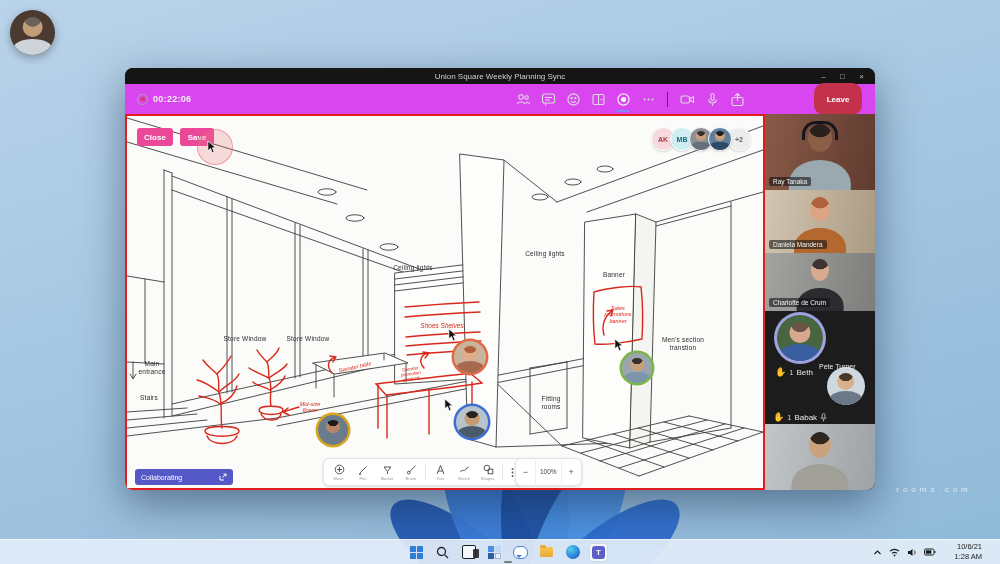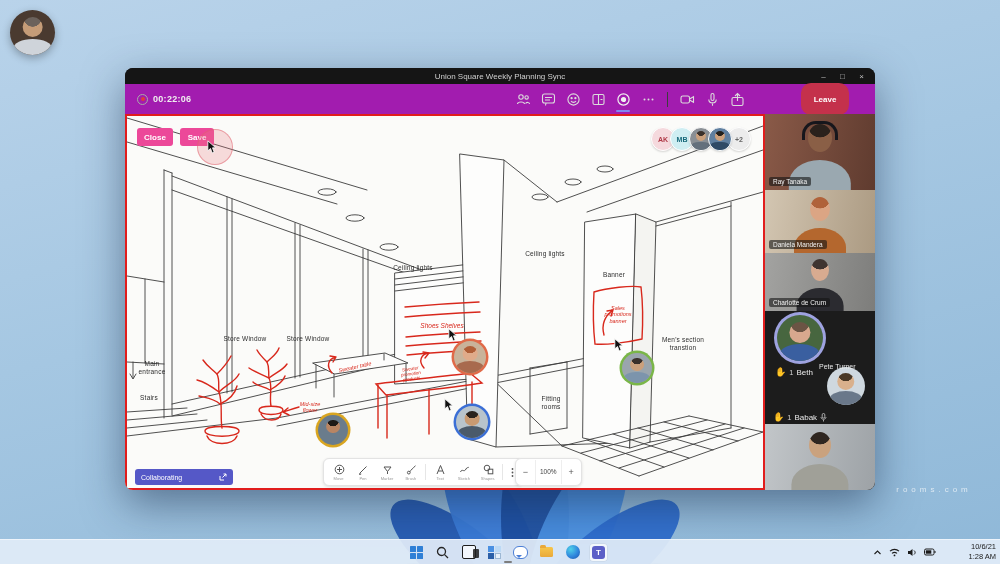--- a/index.html
+++ b/index.html
@@ -20,21 +20,21 @@
   .widg-grid{display:grid;grid-template-columns:6px 6px;grid-template-rows:6px 6px;gap:1px}
   .folder{width:13px;height:10px;background:linear-gradient(#f7c64a,#e9a93a);border-radius:1.5px;position:relative}
   .folder::before{content:"";position:absolute;top:-2px;left:0;width:6px;height:3px;background:#e9a93a;border-radius:1.5px 1.5px 0 0}
   .edge-c{width:14px;height:14px;border-radius:50%;background:radial-gradient(circle at 34% 30%,#4fd0e8 0%,#2f86dd 55%,#1c54a8 100%)}
   .chat-b{width:13px;height:11px;border-radius:6px;background:#fff;border:1.5px solid #4c7fd6;position:relative}
   .chat-b::after{content:"";position:absolute;left:2px;bottom:-3px;border:3px solid transparent;border-top-color:#4c7fd6}
   .teams-sq{width:13px;height:13px;border-radius:3px;background:#5b5fc7;color:#fff;font-size:8px;font-weight:bold;display:flex;align-items:center;justify-content:center}
   .taskview{width:12px;height:12px;border:1.5px solid #1d1d1d;border-radius:2px;background:rgba(255,255,255,.7);position:relative}
   .taskview::after{content:"";position:absolute;right:-4px;top:3px;width:6px;height:9px;background:#1d1d1d;border-radius:1px;opacity:.85}
   #tray{position:absolute;right:64px;top:0;height:24px;display:flex;align-items:center;gap:7px}
-  #clock{position:absolute;right:4px;top:2px;text-align:right;font-size:7.5px;line-height:1.35;color:#1b1b1b}
+  #clock{position:absolute;right:18px;top:2px;text-align:right;font-size:7.5px;line-height:1.35;color:#1b1b1b}
   
   #watermark{position:absolute;right:0;top:484px;width:132px;text-align:center;z-index:7;pointer-events:none}
   #watermark .wm1{font-size:36px;font-weight:bold;letter-spacing:1px;color:rgba(255,255,255,.75);text-shadow:0 0 2px rgba(160,190,215,.6)}
   #watermark .wm2{font-size:8px;letter-spacing:4px;color:rgba(255,255,255,.68);margin-top:1px}
   
   #pip{left:10px;top:10px;width:45px;height:45px;z-index:8;box-shadow:0 3px 8px rgba(0,0,0,.3)}
   
   .face{border-radius:50%;position:relative;overflow:hidden;background:var(--bg,#888)}
   .face::before{content:"";position:absolute;left:50%;top:15%;width:46%;height:46%;transform:translateX(-50%);
     border-radius:50%;background:radial-gradient(circle at 50% 4%,var(--hair,#333) 40%,var(--skin,#d8a98a) 42%)}
@@ -48,30 +48,30 @@
     transform:translateX(-50%);border-radius:50% 50% 0 0;background:var(--shirt,#889)}
   .hp{position:absolute;left:50%;top:calc(var(--ht,10px) - 3px);width:calc(var(--hw,24px) + 6px);height:16px;
       transform:translateX(-50%);border:3px solid #16161c;border-bottom:none;border-radius:14px 14px 0 0;z-index:2}
   
   #win{left:125px;top:68px;width:750px;height:422px;border-radius:8px;overflow:hidden;z-index:5;
        background:#1f1f1f;box-shadow:0 14px 42px rgba(20,40,70,.5)}
   #titlebar{height:16px;background:#151515;display:flex;align-items:center;position:relative}
   #title{position:absolute;left:0;right:0;text-align:center;font-size:8px;color:#cfcfcf}
   #wincontrols{position:absolute;right:4px;top:0;height:16px;display:flex;align-items:center;gap:0}
   .wc{width:19px;text-align:center;font-size:8px;color:#c2c2c2}
-  #meetbar{height:30px;background:#a21caf;position:relative;display:flex;align-items:center}
+  #meetbar{height:30px;background:#d946ef;position:relative;display:flex;align-items:center}
   #timer{display:flex;align-items:center;gap:5px;margin-left:12px}
   #recdot{width:9px;height:9px;border-radius:50%;border:1.5px solid #a9a9a9;display:flex;align-items:center;justify-content:center}
   #recdot i{width:4px;height:4px;border-radius:50%;background:#e13a3a}
   #timer span{font-size:9px;font-weight:bold;color:#efefef;letter-spacing:.3px}
   #meeticons{position:absolute;right:130px;display:flex;align-items:center;gap:9px}
   .mic16{width:16px;height:16px;display:flex;align-items:center;justify-content:center;position:relative}
   .mic16.active::after{content:"";position:absolute;bottom:-5px;left:1px;right:1px;height:2px;border-radius:2px;background:#8286f2}
   .vdiv{width:1px;height:15px;background:#3d3d3d;margin:0 2px}
-  #leavebtn{position:absolute;right:26px;width:48px;height:32px;background:#c4314b;border-radius:10px;color:#fff;
+  #leavebtn{position:absolute;right:13px;width:48px;height:32px;background:#c4314b;border-radius:10px;color:#fff;
             font-size:8px;font-weight:bold;display:flex;align-items:center;justify-content:center}
   #content{display:flex;height:376px}
   
   #wb{position:relative;width:640px;height:376px;background:#fbfbf9;border:2px solid #e11d1d;box-sizing:border-box}
   #sketch{position:absolute;left:0;top:0}
   .wb-label{position:absolute;transform:translate(-50%,-50%);font-size:6.5px;color:#2d2d2d;text-align:center;
             white-space:pre-line;line-height:1.3;letter-spacing:.2px;z-index:2}
   .wb-red{position:absolute;transform:translate(-50%,-50%);color:#d8281c;text-align:center;white-space:pre-line;
           line-height:1.15;z-index:2;font-style:italic}
   .btn-purple{background:#ec4899;color:#fff;border-radius:3px;font-size:8px;font-weight:bold;

